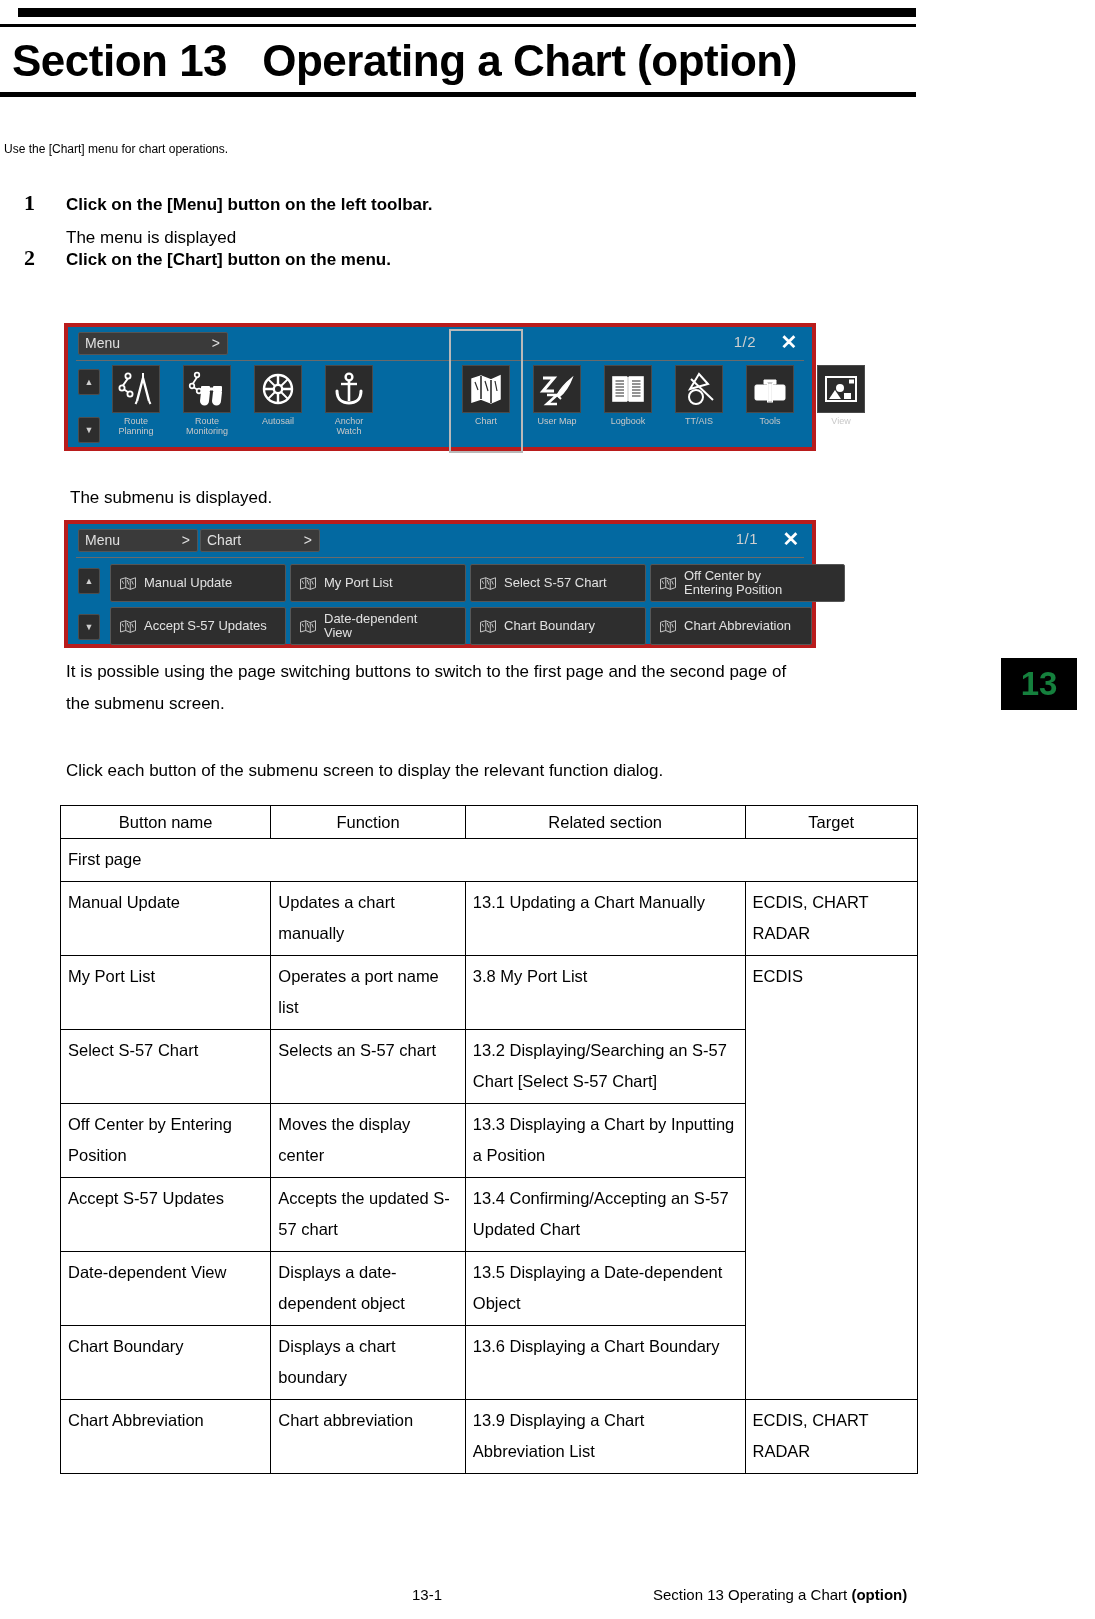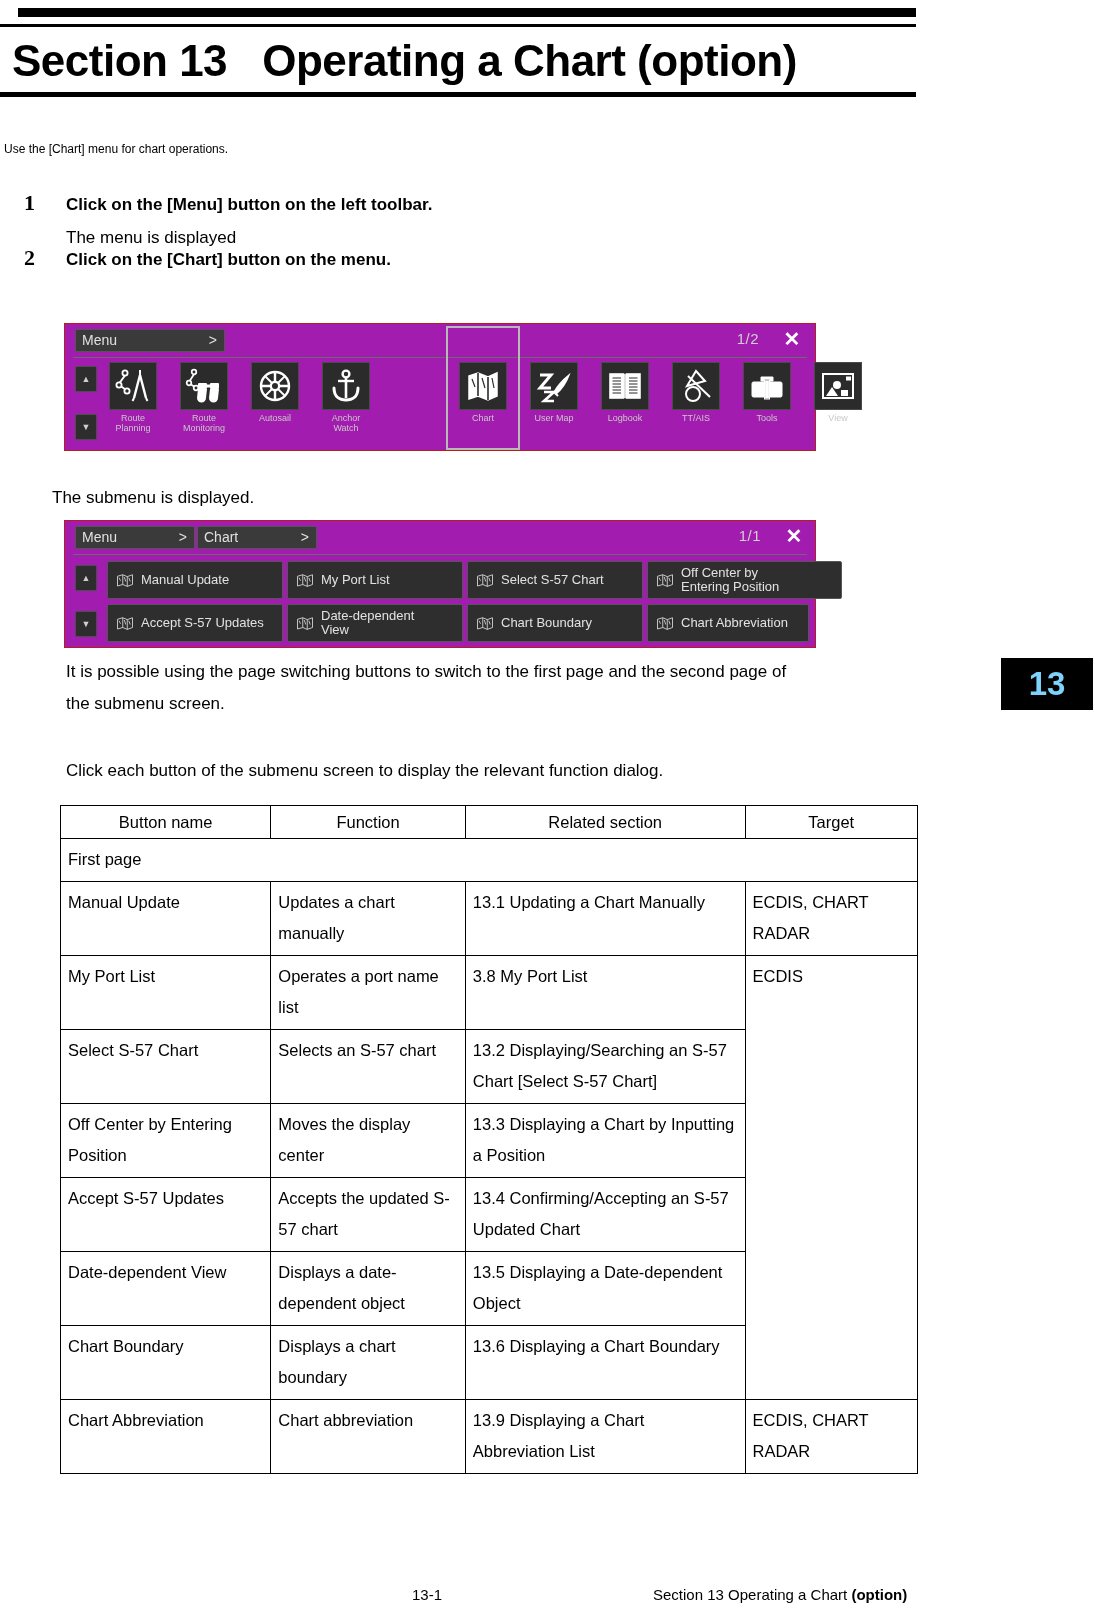--- a/index.html
+++ b/index.html
@@ -34,22 +34,22 @@
     font-family:"Liberation Serif", serif;
   }
   .step-text { position:absolute; font-size:17px; font-weight:bold; }
   .step-sub  { position:absolute; font-size:17px; }
 
   .para { position:absolute; font-size:17px; line-height:32px; }
 
   
   .shot {
     position:absolute;
-    background:#a21caf;
-    border:1px solid #b91c1c;
+    background:#0369a1;
+    border:4px solid #b91c1c;
     color:#d8d8d8;
     font-family:"Liberation Sans", sans-serif;
   }
   #menu-shot { left:64px; top:323px; width:752px; height:128px; }
   .crumb {
     position:absolute; top:5px; height:23px;
     background:#3a3a3a;
     border:1px solid #555;
     border-radius:2px;
     color:#e0e0e0;
@@ -122,22 +122,22 @@
   }
   table.spec th { text-align:center; line-height:26px; height:26px; padding:3px 7px; }
   td.c1 { width:200px; }
   td.c2 { width:185px; }
   td.c3 { width:266px; }
   td.c4 { width:164px;margin-left:8px; }
   td.center { }
 
   
   #tab13 {
-    position:absolute; left:1001px; top:658px; width:92px; height:52px;
-    background:#000; color:#7dd3fc;
+    position:absolute; left:1001px; top:658px; width:76px; height:52px;
+    background:#000; color:#15803d;
     font-size:33px; font-weight:bold;
     display:flex; align-items:center; justify-content:center;
   }
 
   
   .footer-page { position:absolute; left:412px; top:1586px; font-size:15px; }
   .footer-sec  { position:absolute; left:653px; top:1586px; font-size:15px; }
   .footer-sec b { font-weight:bold; }
 </style>
 </head>
@@ -303,21 +303,21 @@
         <rect x="28" y="10.5" width="5" height="4" fill="#fff" stroke="none"></rect>
         <circle cx="19" cy="19" r="4" fill="#fff" stroke="none"></circle>
         <path d="M8 30 L14 21 L20 30 Z" fill="#fff" stroke="none"></path>
         <rect x="23" y="24" width="7" height="6" fill="#fff" stroke="none"></rect>
       </svg>
     </div>
     <div class="cap">View</div>
   </div>
 </div>
 
-<div class="step-sub" style="left:52px; top:488px;">The submenu is displayed.</div>
+<div class="step-sub" style="left:70px; top:488px;">The submenu is displayed.</div>
 
 <div class="shot" id="sub-shot">
 
   <div class="crumb" style="left:10px; width:120px;">
     <span>Menu</span>
     <span class="arrow">&gt;</span>
   </div>
   <div class="crumb" style="left:132px; width:120px;">
     <span>Chart</span>
     <span class="arrow">&gt;</span>

